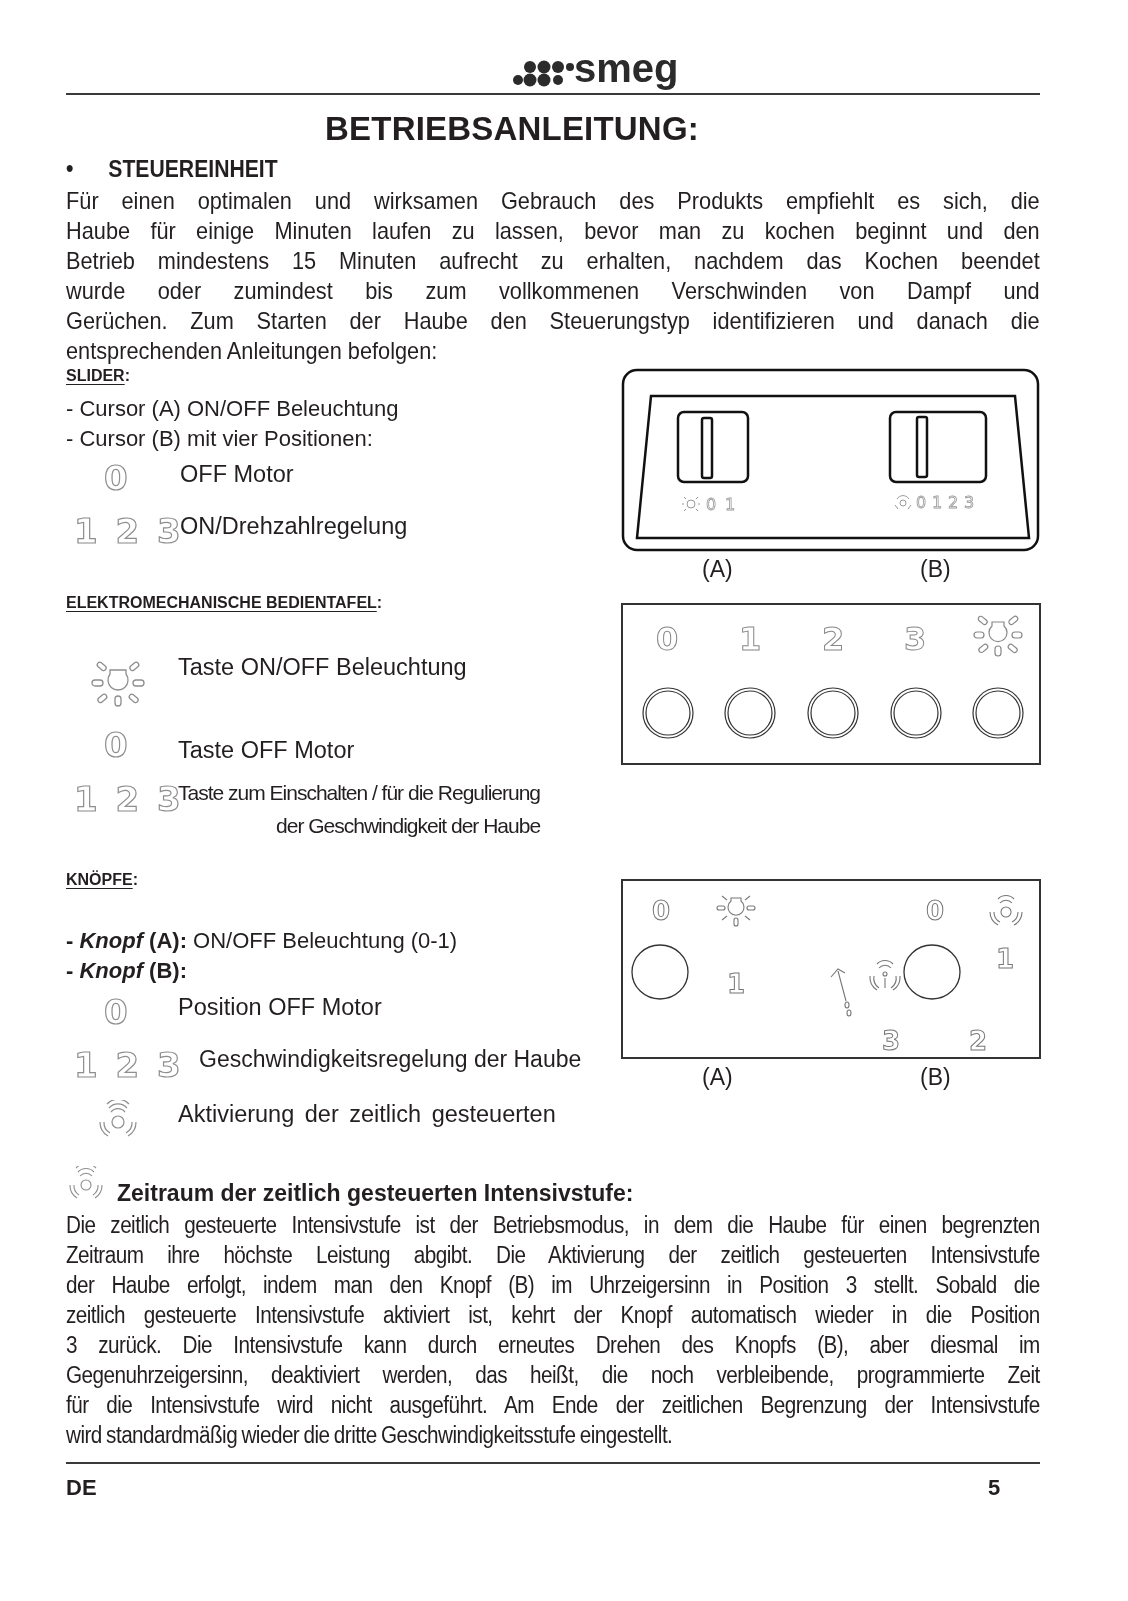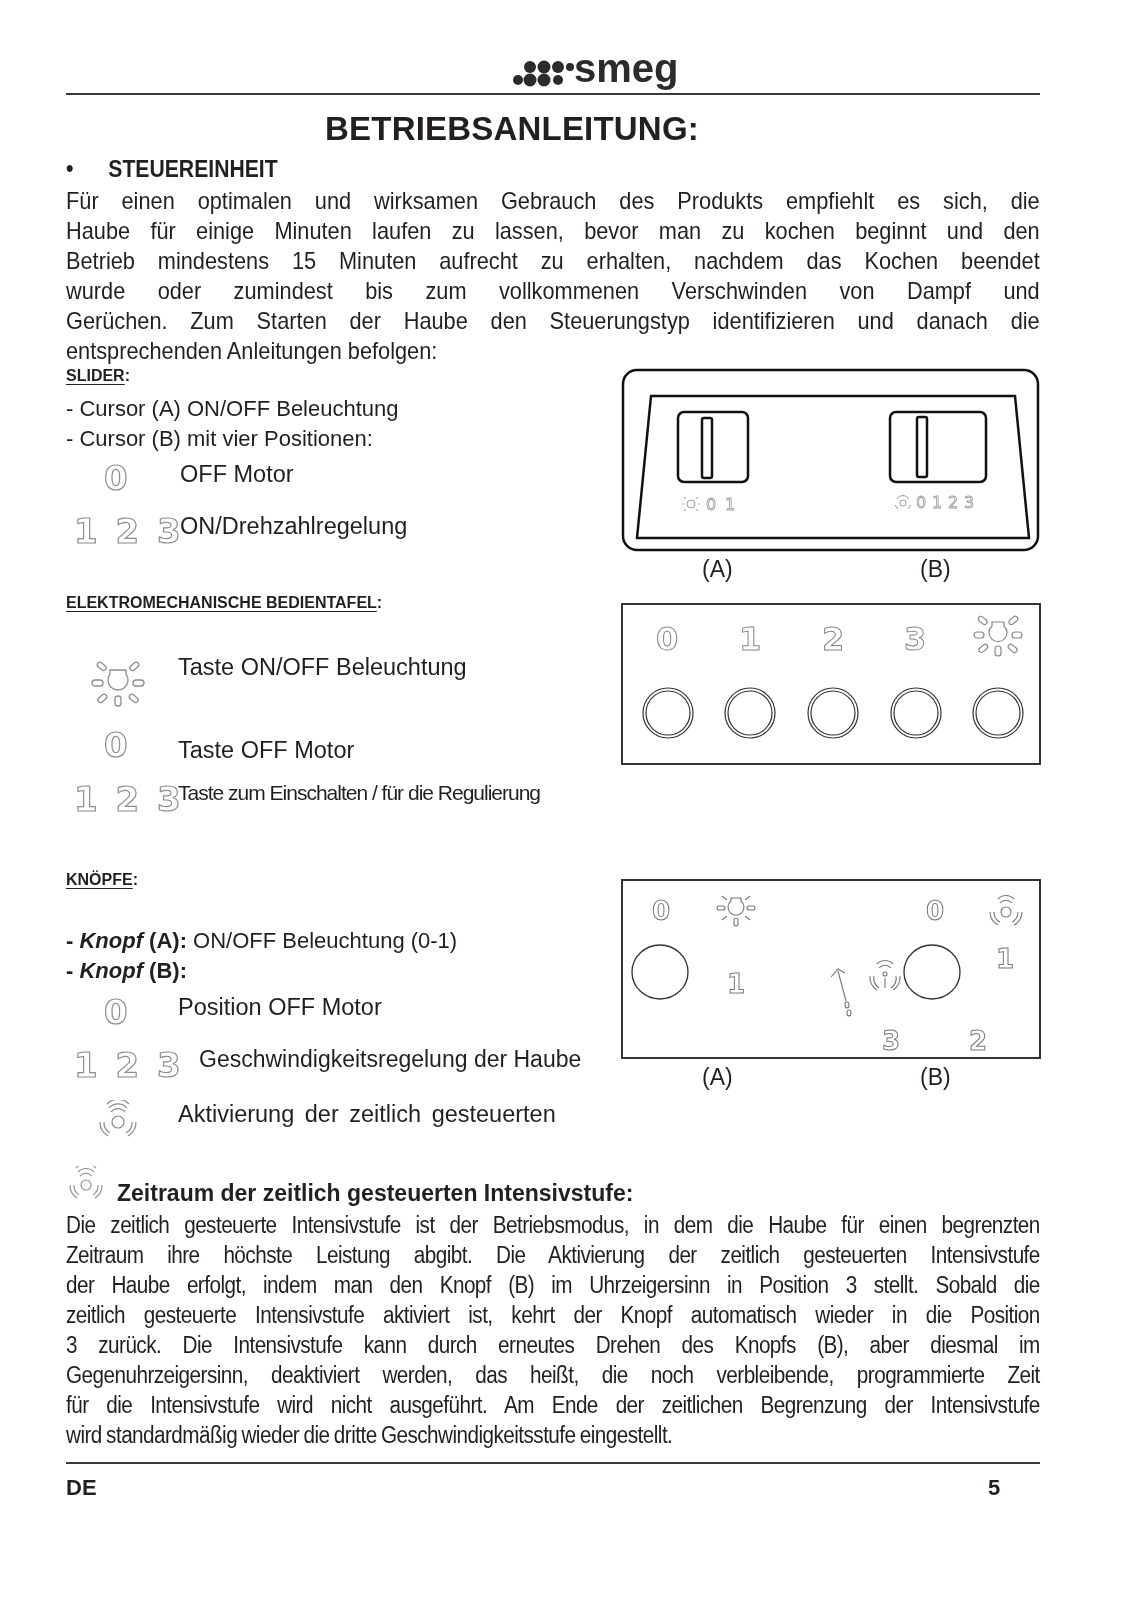--- a/index.html
+++ b/index.html
@@ -130,20 +130,21 @@
     <rect x="7" y="36" width="10" height="5" rx="2.5" transform="rotate(-40 12 38)"></rect>
       <rect x="39" y="36" width="10" height="5" rx="2.5" transform="rotate(40 44 38)"></rect>
   </g>
 </svg>
 <div class="abs item-text" style="top:620px;margin-top:32px;">Taste ON/OFF Beleuchtung</div>
 <div class="abs glyph-outline" style="left:104px; top:725px; font-size:34px;">0</div>
 <div class="abs item-text" style="top:725px;margin-top:10px;">Taste OFF Motor</div>
 <div class="abs glyph-outline" style="left:74px; top:779px; font-size:34px; letter-spacing:3px;">1 2 3</div>
 <div class="abs item-text small-text" style="top:776px;">
   <div>Taste zum Einschalten / für die Regulierung</div>
+  <div>der Geschwindigkeit der Haube</div>
 </div>
 
 <svg class="abs" style="left:620px; top:602px;" width="422" height="164" viewBox="0 0 422 164">
   <rect x="2" y="2" width="418" height="160" fill="none" stroke="#333" stroke-width="2"></rect>
   <g font-family="DejaVu Sans, sans-serif" font-size="32" font-weight="bold" fill="#fff" stroke="#888" stroke-width="1">
     <text x="36" y="48">0</text>
     <text x="119" y="48">1</text>
     <text x="202" y="48">2</text>
     <text x="284" y="48">3</text>
   </g>

